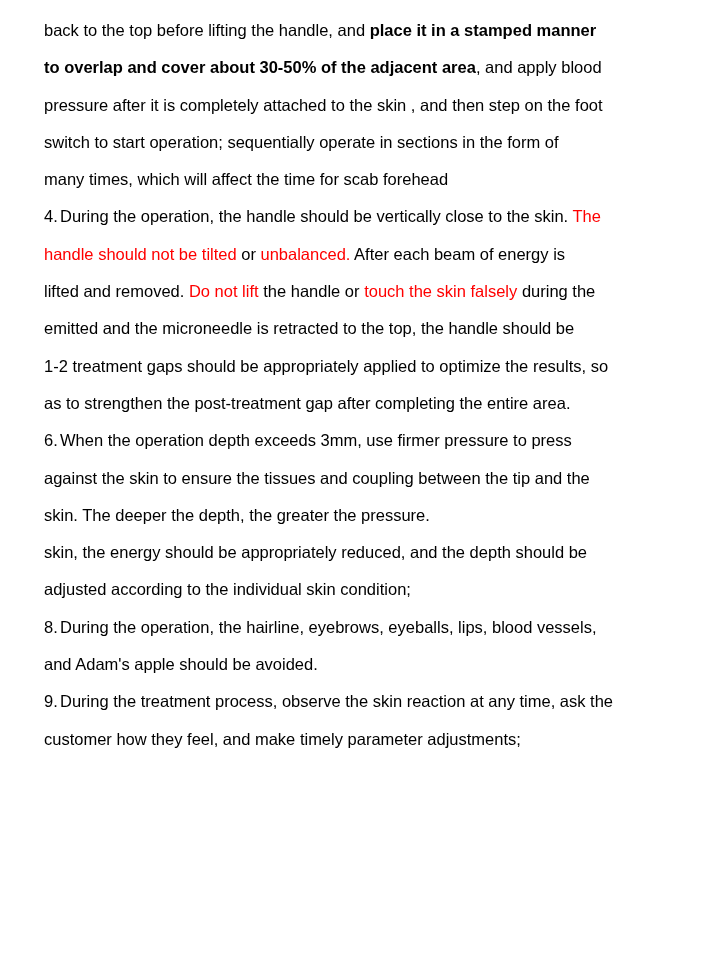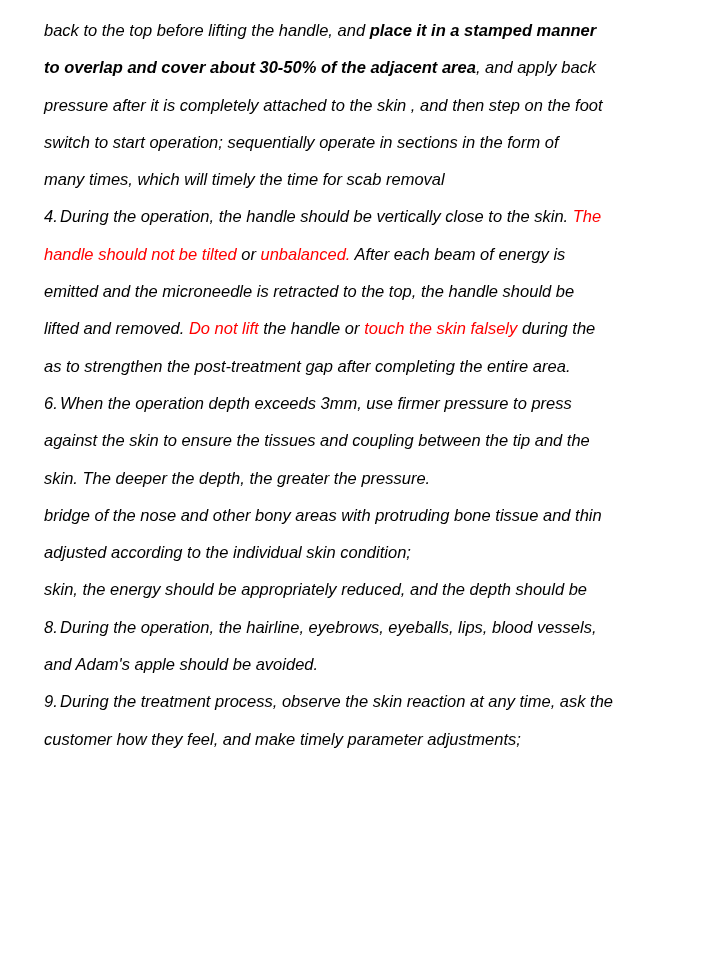--- a/index.html
+++ b/index.html
@@ -6,21 +6,20 @@
     margin: 0;
     padding: 0;
     background: #ffffff;
   }
   .page {
     position: relative;
     width: 654px;
     height: 969px;
     background: var(--page-bg, #ffffff);
     overflow: hidden;
-    font-style: italic;
   }
   .doc {
     padding-top: 12px;
     font-family: "Liberation Sans", "DejaVu Sans", sans-serif;
     font-size: 16.5px;
     color: var(--text-color, #000000);
   }
   .line {
     height: 37.3px;
     line-height: 37.3px;
@@ -39,33 +38,33 @@
   .red {
     color: var(--emphasis-color, #ff0000);
   }
 </style>
 </head>
 <body>
 
 <div class="page">
   <div class="doc" id="doc">
       <div class="line body"><span>back to the top before lifting the handle, and </span><span class="bold">place it in a stamped manner</span></div>
-      <div class="line body"><span class="bold">to overlap and cover about 30-50% of the adjacent area</span><span>, and apply back</span></div>
+      <div class="line body"><span class="bold">to overlap and cover about 30-50% of the adjacent area</span><span>, and apply blood</span></div>
       <div class="line body"><span>pressure after it is completely attached to the skin , and then step on the foot</span></div>
       <div class="line body"><span>switch to start operation; sequentially operate in sections in the form of</span></div>
-      <div class="line body"><span>many times, which will timely the time for scab removal</span></div>
+      <div class="line body"><span>many times, which will affect the time for scab forehead</span></div>
       <div class="line list"><span class="num">4.</span><span>During the operation, the handle should be vertically close to the skin. </span><span class="red">The</span></div>
       <div class="line body"><span class="red">handle should not be tilted</span><span> or </span><span class="red">unbalanced.</span><span> After each beam of energy is</span></div>
+      <div class="line body"><span>lifted and removed. </span><span class="red">Do not lift</span><span> the handle or </span><span class="red">touch the skin falsely</span><span> during the</span></div>
       <div class="line body"><span>emitted and the microneedle is retracted to the top, the handle should be</span></div>
-      <div class="line body"><span>lifted and removed. </span><span class="red">Do not lift</span><span> the handle or </span><span class="red">touch the skin falsely</span><span> during the</span></div>
+      <div class="line body"><span>1-2 treatment gaps should be appropriately applied to optimize the results, so</span></div>
       <div class="line body"><span>as to strengthen the post-treatment gap after completing the entire area.</span></div>
       <div class="line list"><span class="num">6.</span><span>When the operation depth exceeds 3mm, use firmer pressure to press</span></div>
       <div class="line body"><span>against the skin to ensure the tissues and coupling between the tip and the</span></div>
       <div class="line body"><span>skin. The deeper the depth, the greater the pressure.</span></div>
-      <div class="line body"><span>bridge of the nose and other bony areas with protruding bone tissue and thin</span></div>
+      <div class="line body"><span>skin, the energy should be appropriately reduced, and the depth should be</span></div>
       <div class="line body"><span>adjusted according to the individual skin condition;</span></div>
-      <div class="line body"><span>skin, the energy should be appropriately reduced, and the depth should be</span></div>
       <div class="line list"><span class="num">8.</span><span>During the operation, the hairline, eyebrows, eyeballs, lips, blood vessels,</span></div>
       <div class="line body"><span>and Adam's apple should be avoided.</span></div>
       <div class="line list"><span class="num">9.</span><span>During the treatment process, observe the skin reaction at any time, ask the</span></div>
       <div class="line body"><span>customer how they feel, and make timely parameter adjustments;</span></div>
     </div>
 </div>
 
 </body></html>

